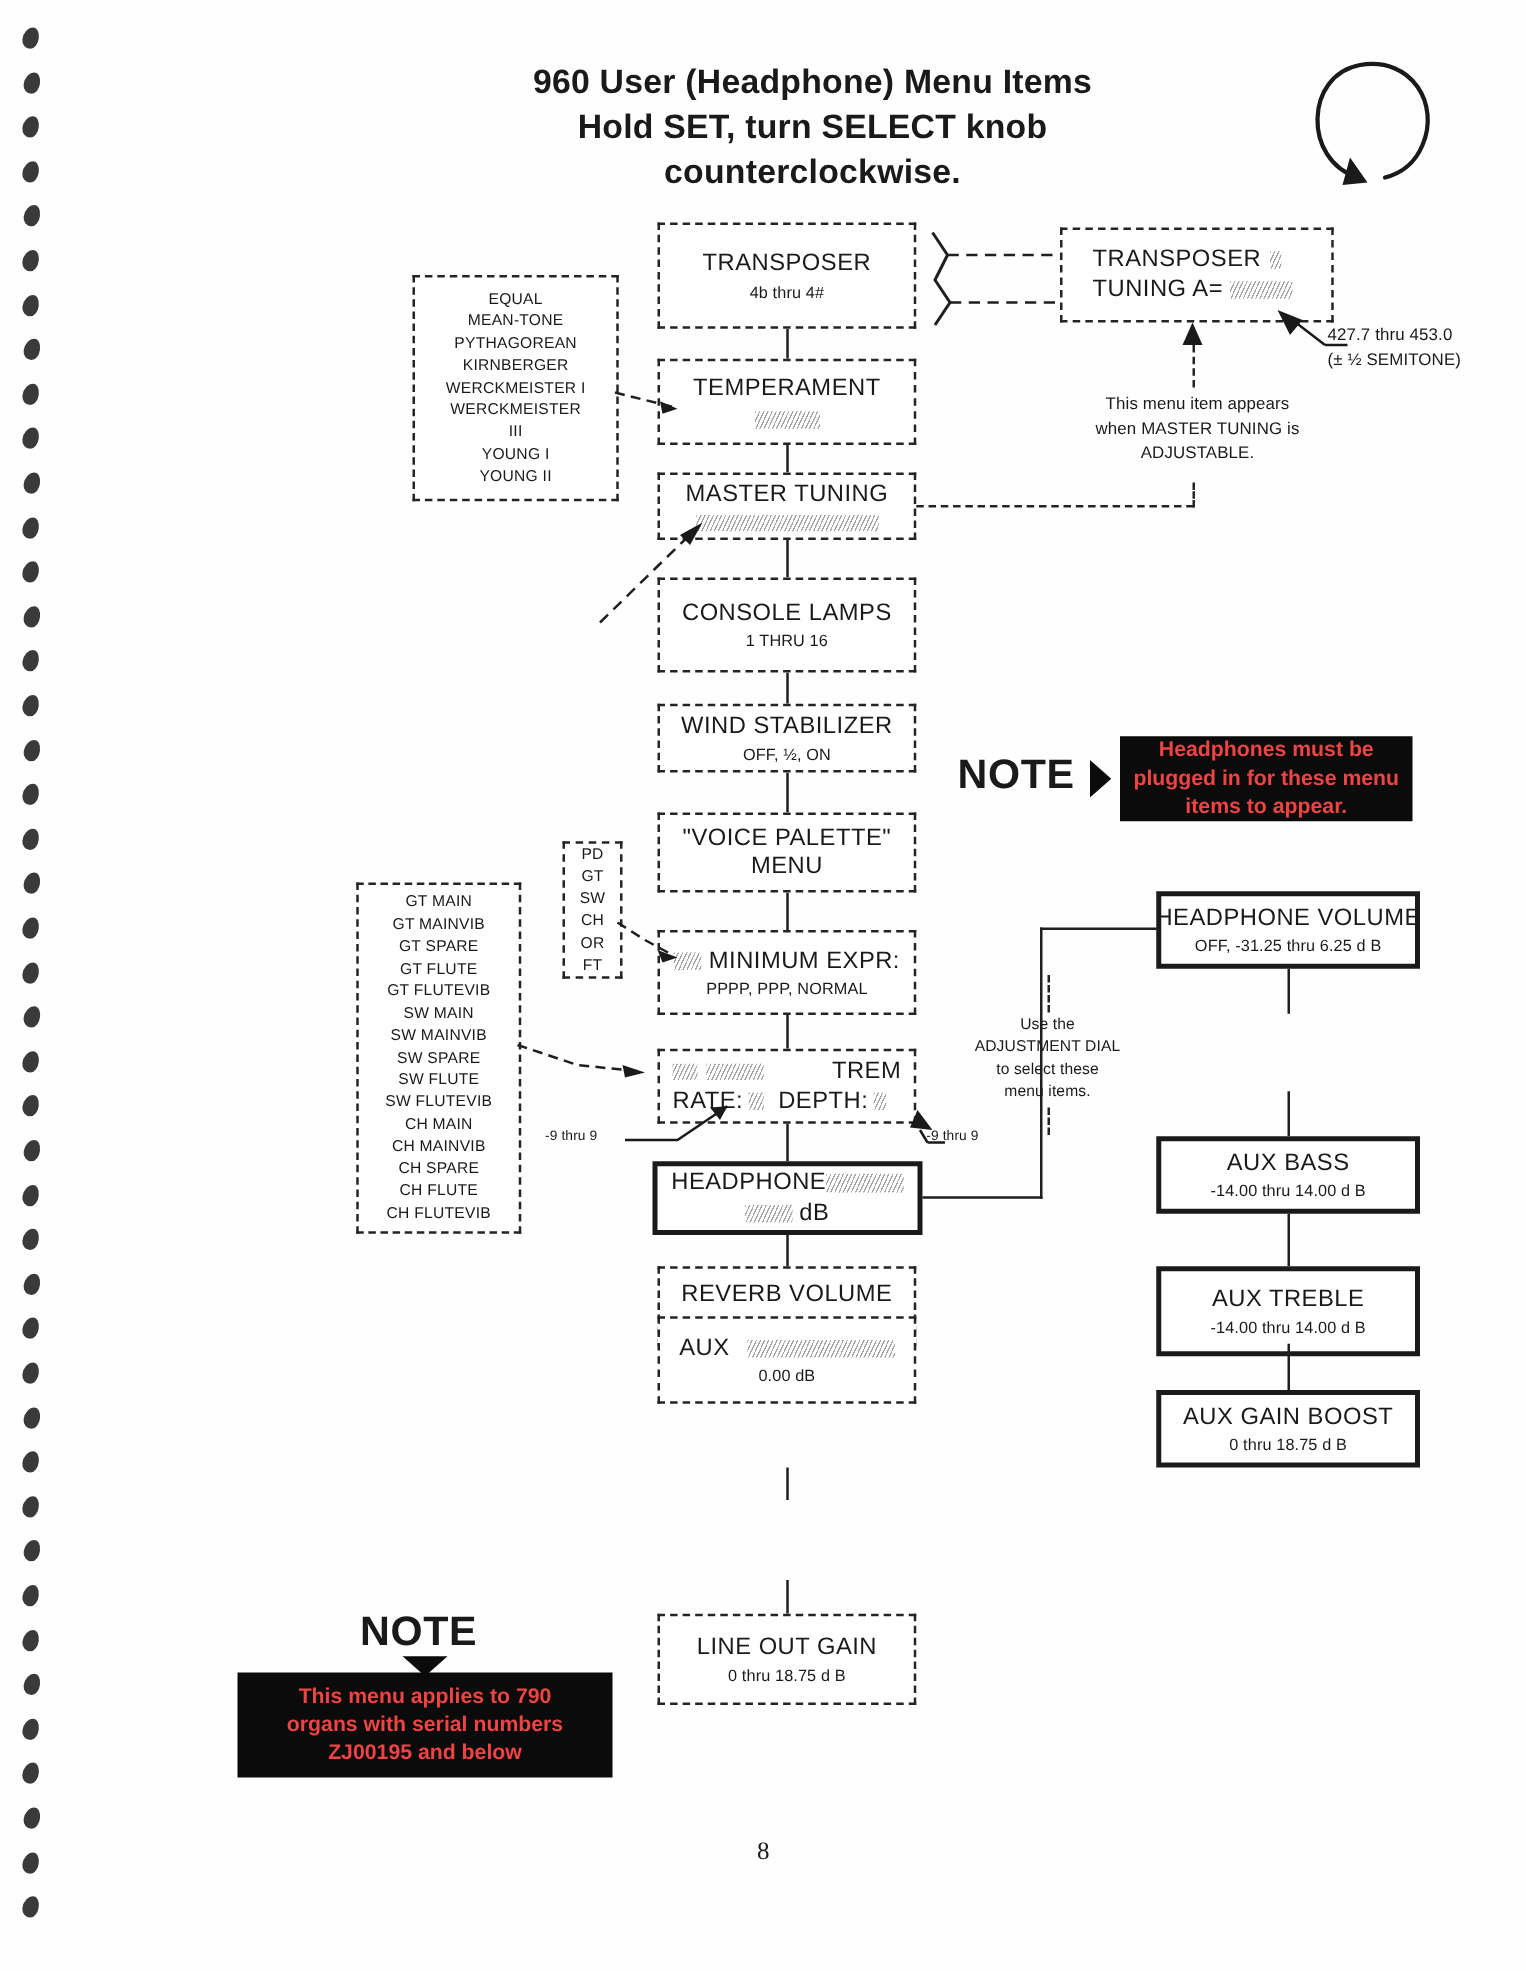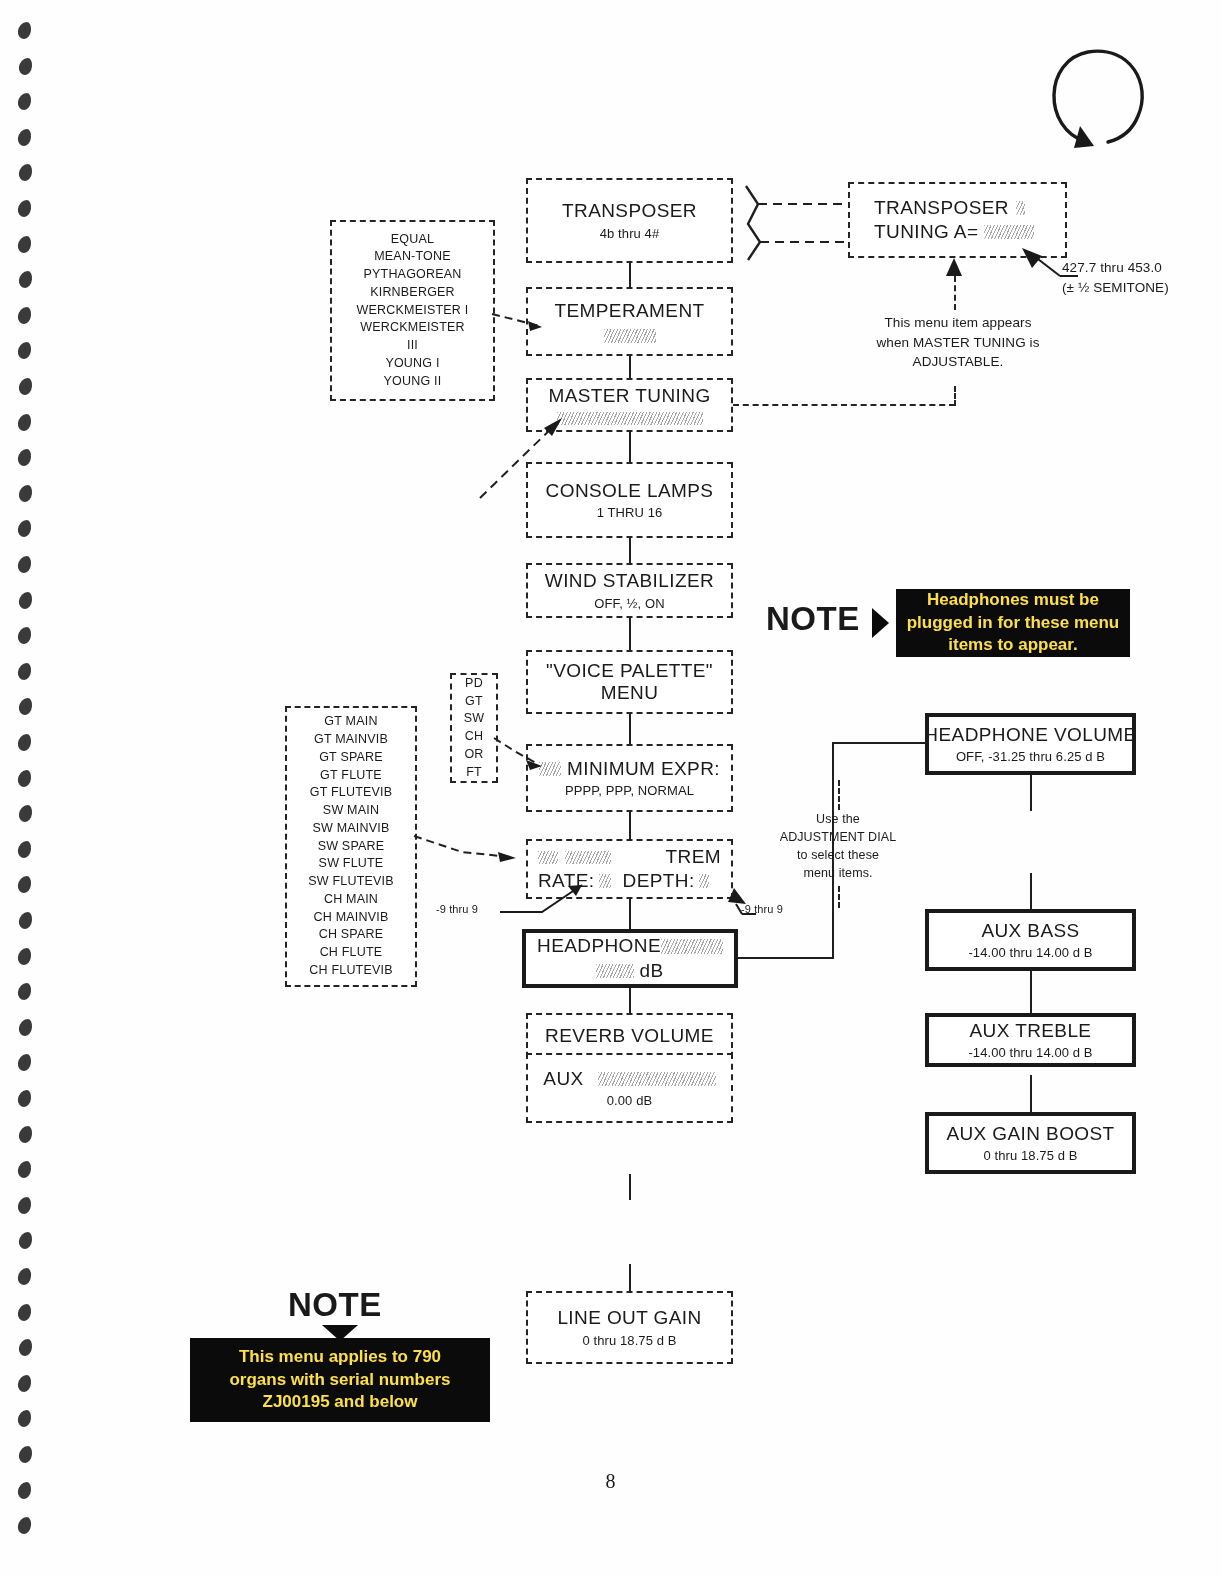--- a/index.html
+++ b/index.html
@@ -55,21 +55,21 @@
   .vline{position:absolute;background:#1f1f1f;width:2px;}
   .hline{position:absolute;background:#1f1f1f;height:2px;}
   .vline-d{position:absolute;width:0;border-left:2px dashed #242424;}
   .hline-d{position:absolute;height:0;border-top:2px dashed #242424;}
 
   
   .note-word{
     position:absolute;font-size:33px;font-weight:bold;letter-spacing:.5px;
   }
   .note-black{
-    position:absolute;background:#0b0b0b;color:#fde047;
+    position:absolute;background:#0b0b0b;color:#ef4444;
     display:flex;align-items:center;justify-content:center;text-align:center;
     font-weight:bold;font-size:17px;line-height:1.33;padding:6px 10px;
     box-sizing:border-box;
   }
   .tri-right{
     position:absolute;width:0;height:0;
     border-top:15px solid transparent;border-bottom:15px solid transparent;
     border-left:17px solid #0b0b0b;
   }
   .tri-down{
@@ -131,20 +131,25 @@
       <div class="ring" style="top: 1246px; left: 0px;"></div>
       <div class="ring" style="top: 1281.6px; left: 0px;"></div>
       <div class="ring" style="top: 1317.2px; left: 1px;"></div>
       <div class="ring" style="top: 1352.8px; left: 0px;"></div>
       <div class="ring" style="top: 1388.4px; left: 0px;"></div>
       <div class="ring" style="top: 1424px; left: 1px;"></div>
       <div class="ring" style="top: 1459.6px; left: 0px;"></div>
       <div class="ring" style="top: 1495.2px; left: 0px;"></div>
     </div>
 
+  <div class="title">
+    <span>960 User (Headphone) Menu Items</span>
+    <span>Hold SET, turn SELECT knob</span>
+    <span>counterclockwise.</span>
+  </div>
 
   <div class="ccw-arrow">
     <svg width="130" height="130" viewBox="0 0 130 130">
       <path d="M56 106 C 12 92, 14 24, 58 16 C 100 9, 122 48, 108 80 C 102 95, 90 103, 78 106" fill="none" stroke="#1a1a1a" stroke-width="3.4" stroke-linecap="round"></path>
       <polygon points="50,90 64,110 44,112" fill="#1a1a1a"></polygon>
     </svg>
   </div>
 
   <div class="vline" style="left:629px;top:263px;height:24px;"></div>
   <div class="vline" style="left:629px;top:356px;height:22px;"></div>
@@ -368,21 +373,21 @@
   <div class="vline" style="left:1030px;top:775px;height:36px;"></div>
 
   <div class="vline" style="left:1030px;top:873px;height:36px;"></div>
 
   <div class="box solid" style="left:925px;top:909px;width:211px;height:62px;">
     <div class="b-title">AUX BASS</div>
     <div class="b-sub">-14.00 thru 14.00 d B</div>
   </div>
   <div class="vline" style="left:1030px;top:971px;height:42px;"></div>
 
-  <div class="box solid" style="left:925px;top:1013px;width:211px;height:54px;">
+  <div class="box solid" style="left:925px;top:1013px;width:211px;height:72px;">
     <div class="b-title">AUX TREBLE</div>
     <div class="b-sub">-14.00 thru 14.00 d B</div>
   </div>
   <div class="vline" style="left:1030px;top:1075px;height:37px;"></div>
 
   <div class="box solid" style="left:925px;top:1112px;width:211px;height:62px;">
     <div class="b-title">AUX GAIN BOOST</div>
     <div class="b-sub">0 thru 18.75 d B</div>
   </div>
 

